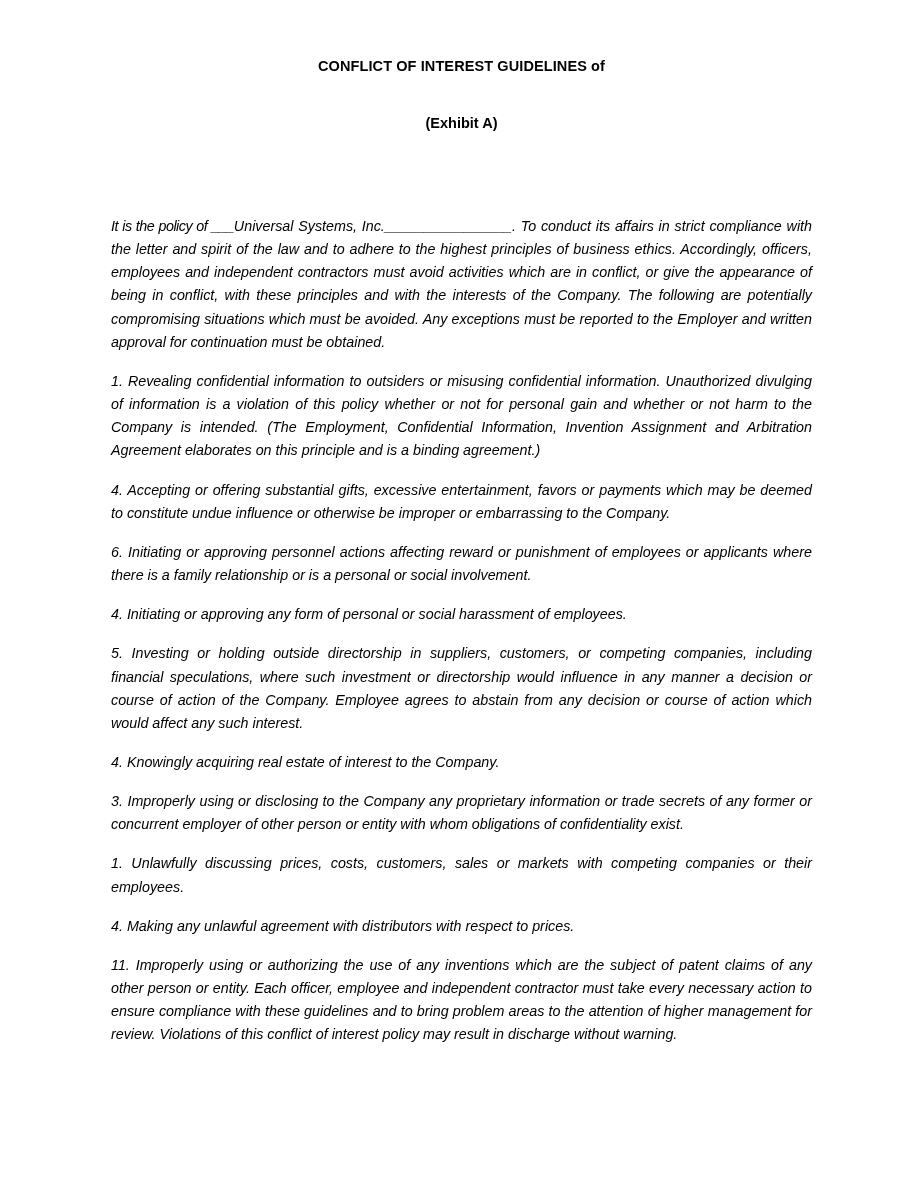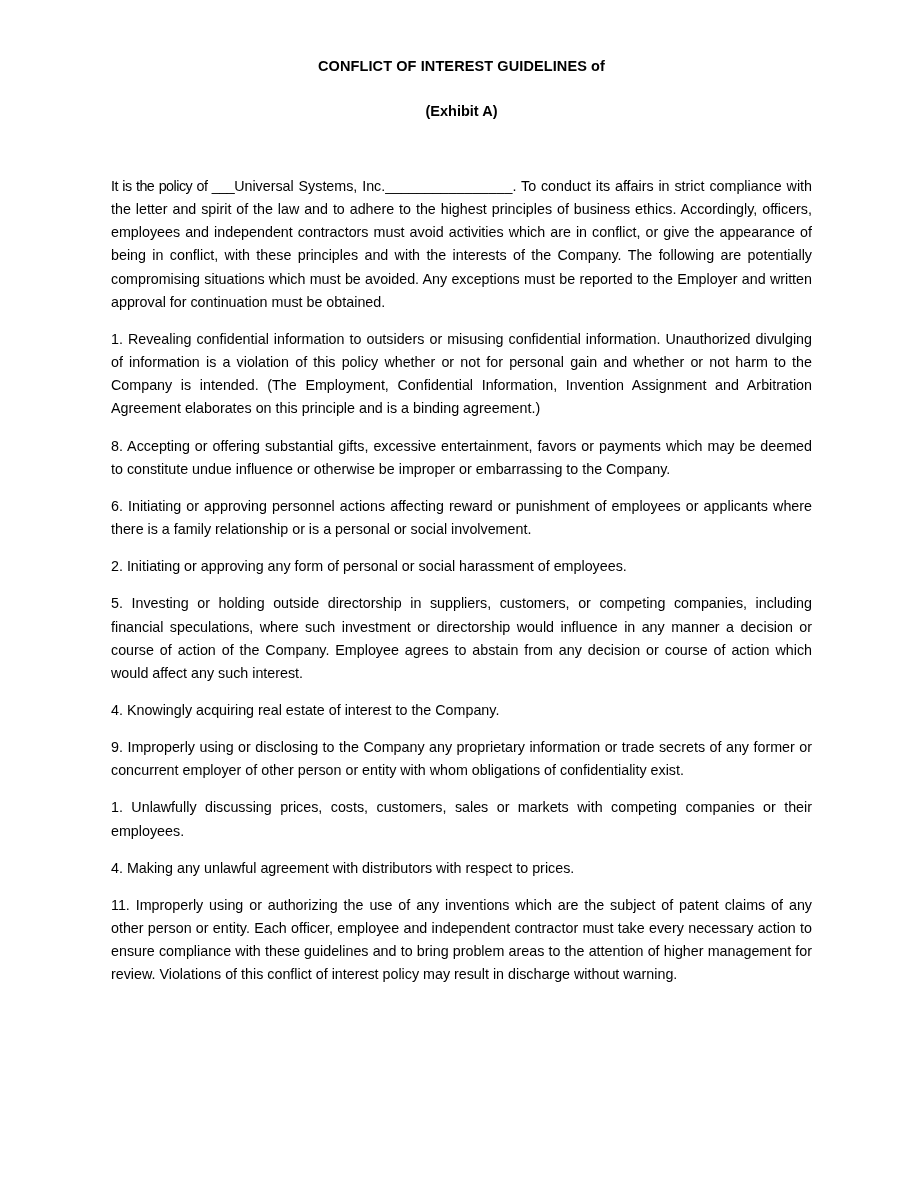--- a/index.html
+++ b/index.html
@@ -26,32 +26,33 @@
     font-weight: bold;
     font-size: 14.5px;
     letter-spacing: 0.1px;
     margin: 0;
     padding-top: 8px;
   }
   .doc-subtitle {
     text-align: center;
     font-weight: bold;
     font-size: 14.5px;
-    margin: 4px;
+    margin: 16px;
     padding-top: 25px;
   }
   .body-block {
     padding-top: 52px;
   }
   p.para {
     font-size: 14.3px;
     line-height: 1.62;
     text-align: justify;
-    margin: 0 0 14px 0;
+    margin: 16px 0 14px 0;
     hyphens: none;
+    font-style: italic;
   }
   p.para:last-child {
     margin-bottom: 0;
   }
   .fill-pre {
     letter-spacing: -0.5px;
   }
 </style>
 </head>
 <body>
@@ -59,24 +60,24 @@
 <div class="page">
 
   <h1 class="doc-title">CONFLICT OF INTEREST GUIDELINES of</h1>
   <h2 class="doc-subtitle">(Exhibit A)</h2>
 
   <div class="body-block">
 
     <p class="para"><span class="fill-pre">It is the policy of ___</span><span>Universal Systems, Inc.</span><span>________________</span><span>. To conduct its affairs in strict compliance with the letter and spirit of the law and to adhere to the highest principles of business ethics. Accordingly, officers, employees and independent contractors must avoid activities which are in conflict, or give the appearance of being in conflict, with these principles and with the interests of the Company. The following are potentially compromising situations which must be avoided. Any exceptions must be reported to the Employer and written approval for continuation must be obtained.</span></p>
 
     <p class="para">1. Revealing confidential information to outsiders or misusing confidential information. Unauthorized divulging of information is a violation of this policy whether or not for personal gain and whether or not harm to the Company is intended. (The Employment, Confidential Information, Invention Assignment and Arbitration Agreement elaborates on this principle and is a binding agreement.)</p>
-    <p class="para">8. Accepting or offering substantial gifts, excessive entertainment, favors or payments which may be deemed to constitute undue influence or otherwise be improper or embarrassing to the Company.</p>
+    <p class="para">4. Accepting or offering substantial gifts, excessive entertainment, favors or payments which may be deemed to constitute undue influence or otherwise be improper or embarrassing to the Company.</p>
     <p class="para">6. Initiating or approving personnel actions affecting reward or punishment of employees or applicants where there is a family relationship or is a personal or social involvement.</p>
-    <p class="para">2. Initiating or approving any form of personal or social harassment of employees.</p>
+    <p class="para">4. Initiating or approving any form of personal or social harassment of employees.</p>
     <p class="para">5. Investing or holding outside directorship in suppliers, customers, or competing companies, including financial speculations, where such investment or directorship would influence in any manner a decision or course of action of the Company. Employee agrees to abstain from any decision or course of action which would affect any such interest.</p>
     <p class="para">4. Knowingly acquiring real estate of interest to the Company.</p>
-    <p class="para">9. Improperly using or disclosing to the Company any proprietary information or trade secrets of any former or concurrent employer of other person or entity with whom obligations of confidentiality exist.</p>
+    <p class="para">3. Improperly using or disclosing to the Company any proprietary information or trade secrets of any former or concurrent employer of other person or entity with whom obligations of confidentiality exist.</p>
     <p class="para">1. Unlawfully discussing prices, costs, customers, sales or markets with competing companies or their employees.</p>
     <p class="para">4. Making any unlawful agreement with distributors with respect to prices.</p>
     <p class="para">11. Improperly using or authorizing the use of any inventions which are the subject of patent claims of any other person or entity. Each officer, employee and independent contractor must take every necessary action to ensure compliance with these guidelines and to bring problem areas to the attention of higher management for review. Violations of this conflict of interest policy may result in discharge without warning.</p>
 
   </div>
 </div>
 
 </body></html>

